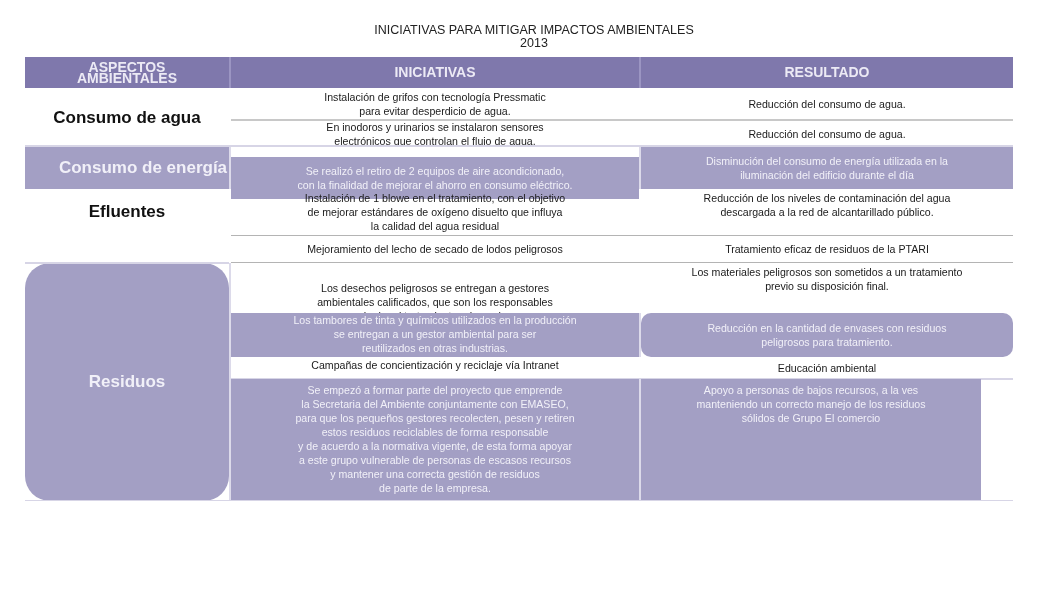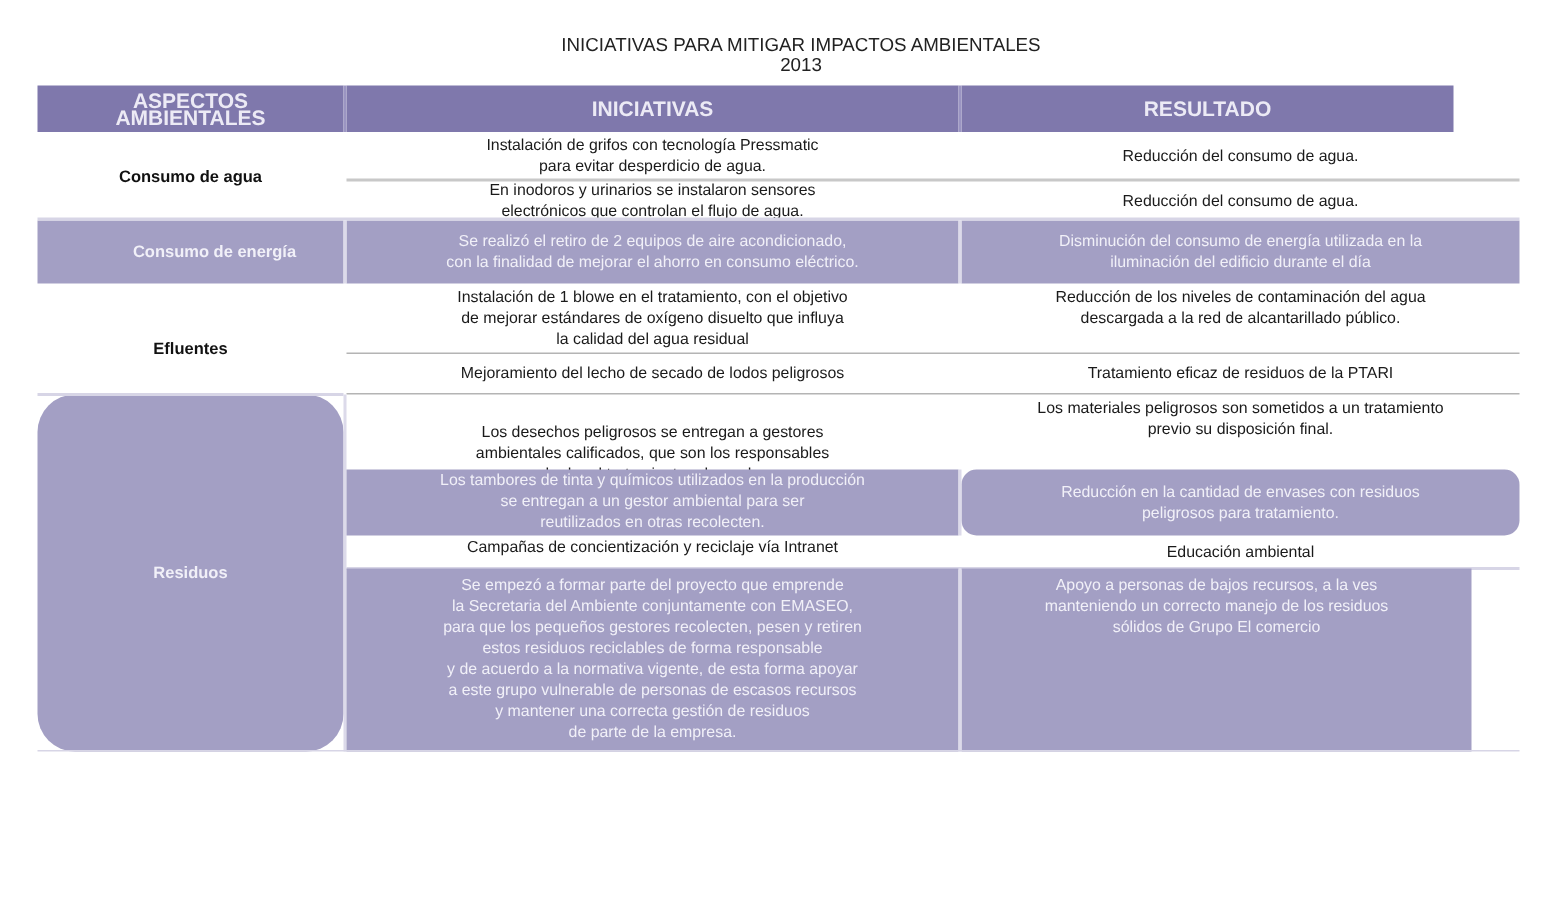--- a/index.html
+++ b/index.html
@@ -57,21 +57,21 @@
       white-space: pre-line;
       color: #1a1a1a;
     }
     .cell.top { align-items: flex-start; }
     .cell.purple {
       background: #a39fc4;
       color: #f1f0f8;
     }
     .cell.aspect {
       font-weight: bold;
-      font-size: 11px;
+      font-size: 17px;
     }
     .cell.aspect.white { color: #111; }
     .vline {
       position: absolute;
       width: 2px;
       background: #dcdaea;
     }
     .hline {
       position: absolute;
       height: 2px;
@@ -85,43 +85,43 @@
 <div class="title-block">
   <div>INICIATIVAS PARA MITIGAR IMPACTOS AMBIENTALES</div>
   <div>2013</div>
 </div>
 
 <div class="table">
 
   <div class="hdr" style="left:0;width:204px;white-space:pre-line;">ASPECTOS
 AMBIENTALES</div>
   <div class="hdr" style="left:206px;width:408px;">INICIATIVAS</div>
-  <div class="hdr" style="left:616px;width:328px;">RESULTADO</div>
+  <div class="hdr" style="left:616px;width:372px;">RESULTADO</div>
   <div class="vline" style="left:204px;top:0;height:31px;background:#9b95c2;"></div>
   <div class="vline" style="left:614px;top:0;height:31px;background:#9b95c2;"></div>
 
   <div class="cell aspect white" style="left:0;top:31px;width:204px;height:59px;">Consumo de agua</div>
   <div class="cell" style="left:206px;top:31px;width:408px;height:31px;">Instalación de grifos con tecnología Pressmatic
 para evitar desperdicio de agua.</div>
   <div class="cell" style="left:616px;top:31px;width:372px;height:31px;">Reducción del consumo de agua.</div>
   <div class="hline grey" style="left:206px;top:62px;width:782px;height:2px;background:#c8c8c8;"></div>
   <div class="cell" style="left:206px;top:63px;width:408px;height:27px;">En inodoros y urinarios se instalaron sensores
 electrónicos que controlan el flujo de agua.</div>
   <div class="cell" style="left:616px;top:63px;width:372px;height:27px;">Reducción del consumo de agua.</div>
 
   <div class="cell aspect purple" style="left:0;top:90px;width:204px;height:42px;padding-left:32px;">Consumo de energía</div>
-  <div class="cell purple" style="left:206px;top:90px;width:408px;height:42px;">Se realizó el retiro de 2 equipos de aire acondicionado,
+  <div class="cell purple" style="left:206px;top:100px;width:408px;height:42px;">Se realizó el retiro de 2 equipos de aire acondicionado,
 con la finalidad de mejorar el ahorro en consumo eléctrico.</div>
   <div class="cell purple" style="left:616px;top:90px;width:372px;height:42px;">Disminución del consumo de energía utilizada en la
 iluminación del edificio durante el  día</div>
   <div class="vline" style="left:204px;top:90px;height:42px;"></div>
   <div class="vline" style="left:614px;top:90px;height:42px;"></div>
   <div class="hline light" style="left:0;top:88px;width:988px;"></div>
 
-  <div class="cell aspect white" style="left:0;top:136px;width:204px;height:80px;text-align:center;">Efluentes</div>
+  <div class="cell aspect white" style="left:0;top:115px;width:204px;height:80px;text-align:center;">Efluentes</div>
   <div class="cell top" style="left:206px;top:134px;width:408px;height:44px;">Instalación de 1 blowe en el tratamiento, con el objetivo
 de mejorar estándares de oxígeno disuelto que influya
 la calidad del agua residual</div>
   <div class="cell top" style="left:616px;top:134px;width:372px;height:44px;">Reducción de los niveles de contaminación del agua
 descargada a la red de alcantarillado público.</div>
   <div class="hline grey" style="left:206px;top:178px;width:782px;"></div>
   <div class="cell" style="left:206px;top:179px;width:408px;height:26px;">Mejoramiento del lecho de secado de lodos peligrosos</div>
   <div class="cell" style="left:616px;top:179px;width:372px;height:26px;">Tratamiento eficaz de residuos de la PTARI</div>
   <div class="hline grey" style="left:206px;top:205px;width:782px;"></div>
 
@@ -130,21 +130,21 @@
   <div class="vline" style="left:204px;top:206px;height:238px;"></div>
 
   <div class="cell top" style="left:206px;top:224px;width:408px;height:48px;">Los desechos peligrosos se entregan a gestores
 ambientales calificados, que son los responsables
 de dar el tratamiento adecuado.</div>
   <div class="cell top" style="left:616px;top:208px;width:372px;height:48px;">Los materiales peligrosos son sometidos a un tratamiento
 previo su disposición final.</div>
 
   <div class="cell top purple" style="left:206px;top:256px;width:408px;height:44px;">Los tambores de tinta y químicos utilizados en la producción
 se entregan a un gestor ambiental para ser
-reutilizados en otras recolecten.</div>
+reutilizados en otras industrias.</div>
   <div class="cell purple" style="left:616px;top:256px;width:372px;height:44px;border-radius:10px;">Reducción en la cantidad de envases con residuos
 peligrosos para tratamiento.</div>
   <div class="vline" style="left:614px;top:256px;height:44px;"></div>
 
   <div class="cell" style="left:206px;top:300px;width:408px;height:15px;">Campañas de concientización y reciclaje vía Intranet</div>
   <div class="cell" style="left:616px;top:300px;width:372px;height:22px;">Educación ambiental</div>
   <div class="hline light" style="left:206px;top:321px;width:782px;"></div>
 
   <div class="cell top purple" style="left:206px;top:322px;width:408px;height:122px;padding-top:4px;">Se empezó a formar parte del proyecto que emprende
 la Secretaria del Ambiente conjuntamente con EMASEO,

